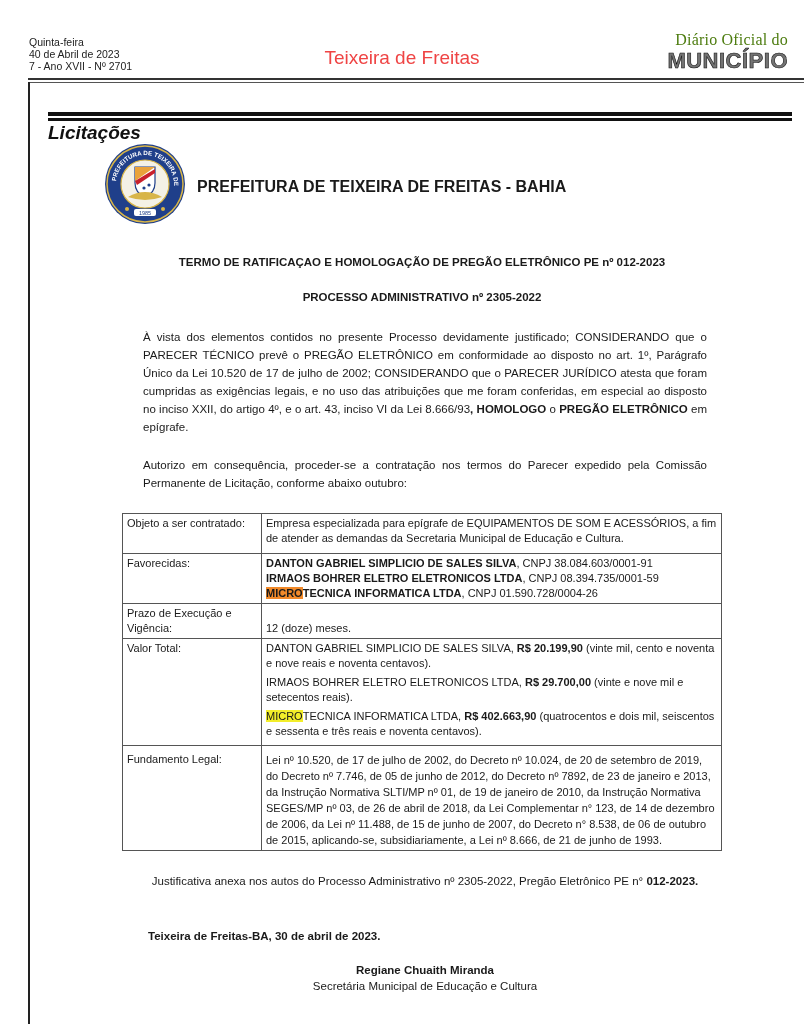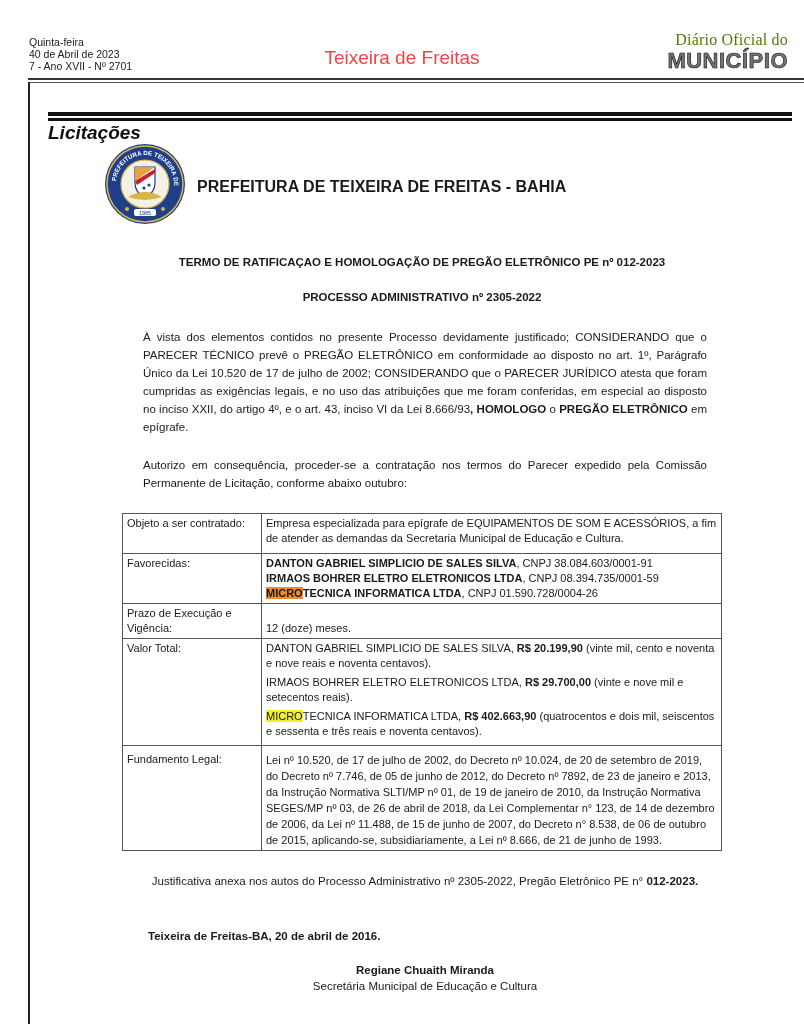--- a/index.html
+++ b/index.html
@@ -128,15 +128,15 @@
   </tr>
   <tr>
     <td class="lbl" style="padding-top:6px;">Fundamento Legal:</td>
     <td class="val" style="padding-top:6px; line-height:16px;">Lei nº 10.520, de 17 de julho de 2002, do Decreto nº 10.024, de 20 de setembro de 2019, do Decreto  nº 7.746, de 05 de junho de 2012, do Decreto nº 7892, de 23 de janeiro e 2013,  da Instrução Normativa SLTI/MP  nº 01, de 19 de janeiro de 2010, da Instrução Normativa SEGES/MP nº 03, de 26 de abril de 2018, da Lei Complementar n° 123, de 14 de dezembro de 2006, da Lei nº 11.488, de 15 de junho de 2007, do Decreto n° 8.538, de 06 de outubro de 2015, aplicando-se, subsidiariamente, a Lei nº 8.666, de 21 de junho de 1993.</td>
   </tr>
 </tbody>
   </table>
 
 <div class="justif"><span>Justificativa anexa nos autos do Processo Administrativo nº 2305-2022, Pregão Eletrônico PE n° </span><span class="b">012-2023.</span></div>
 
-<div class="place">Teixeira de Freitas-BA, 20 de abril de 2016.</div>
+<div class="place">Teixeira de Freitas-BA, 30 de abril de 2023.</div>
 <div class="signer">Regiane Chuaith Miranda</div>
 <div class="signer-role">Secretária Municipal de Educação e Cultura</div>
 
 </body></html>

